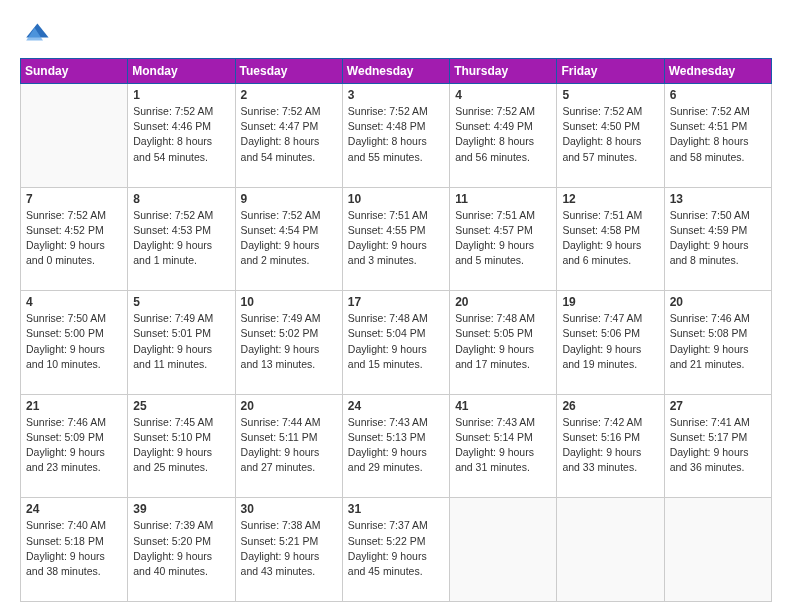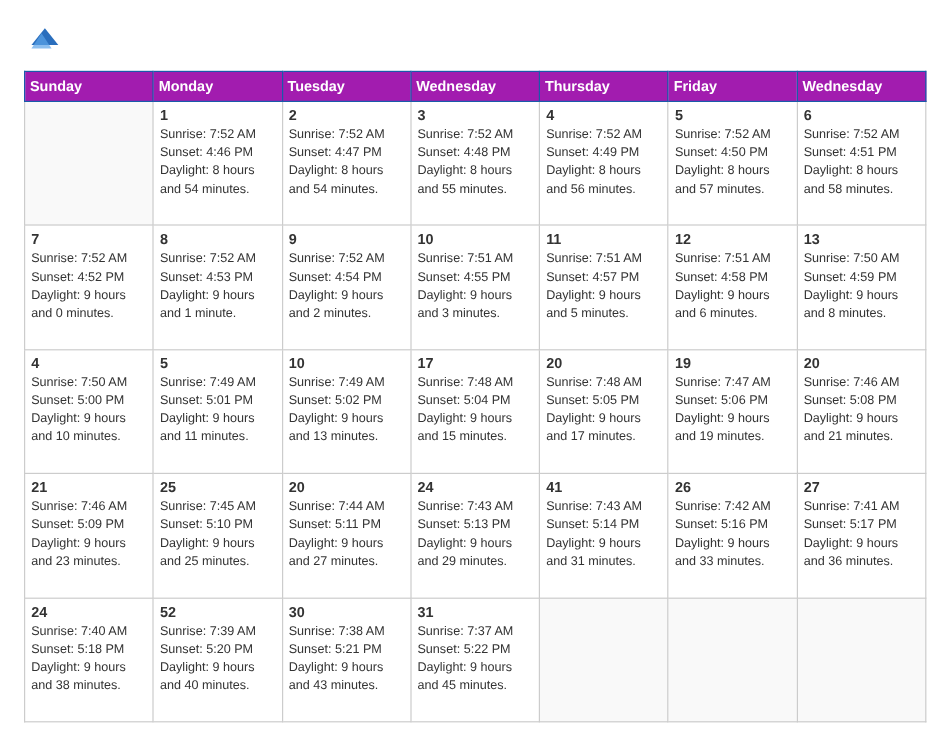--- a/index.html
+++ b/index.html
@@ -245,21 +245,21 @@
             <span class="day-num">27</span>
             <div class="day-info">Sunrise: 7:41 AM<br>Sunset: 5:17 PM<br>Daylight: 9 hours and 36 minutes.</div>
           </td>
         </tr>
         <tr>
           <td>
             <span class="day-num">24</span>
             <div class="day-info">Sunrise: 7:40 AM<br>Sunset: 5:18 PM<br>Daylight: 9 hours and 38 minutes.</div>
           </td>
           <td>
-            <span class="day-num">52</span>
+            <span class="day-num">39</span>
             <div class="day-info">Sunrise: 7:39 AM<br>Sunset: 5:20 PM<br>Daylight: 9 hours and 40 minutes.</div>
           </td>
           <td>
             <span class="day-num">30</span>
             <div class="day-info">Sunrise: 7:38 AM<br>Sunset: 5:21 PM<br>Daylight: 9 hours and 43 minutes.</div>
           </td>
           <td>
             <span class="day-num">31</span>
             <div class="day-info">Sunrise: 7:37 AM<br>Sunset: 5:22 PM<br>Daylight: 9 hours and 45 minutes.</div>
           </td>

